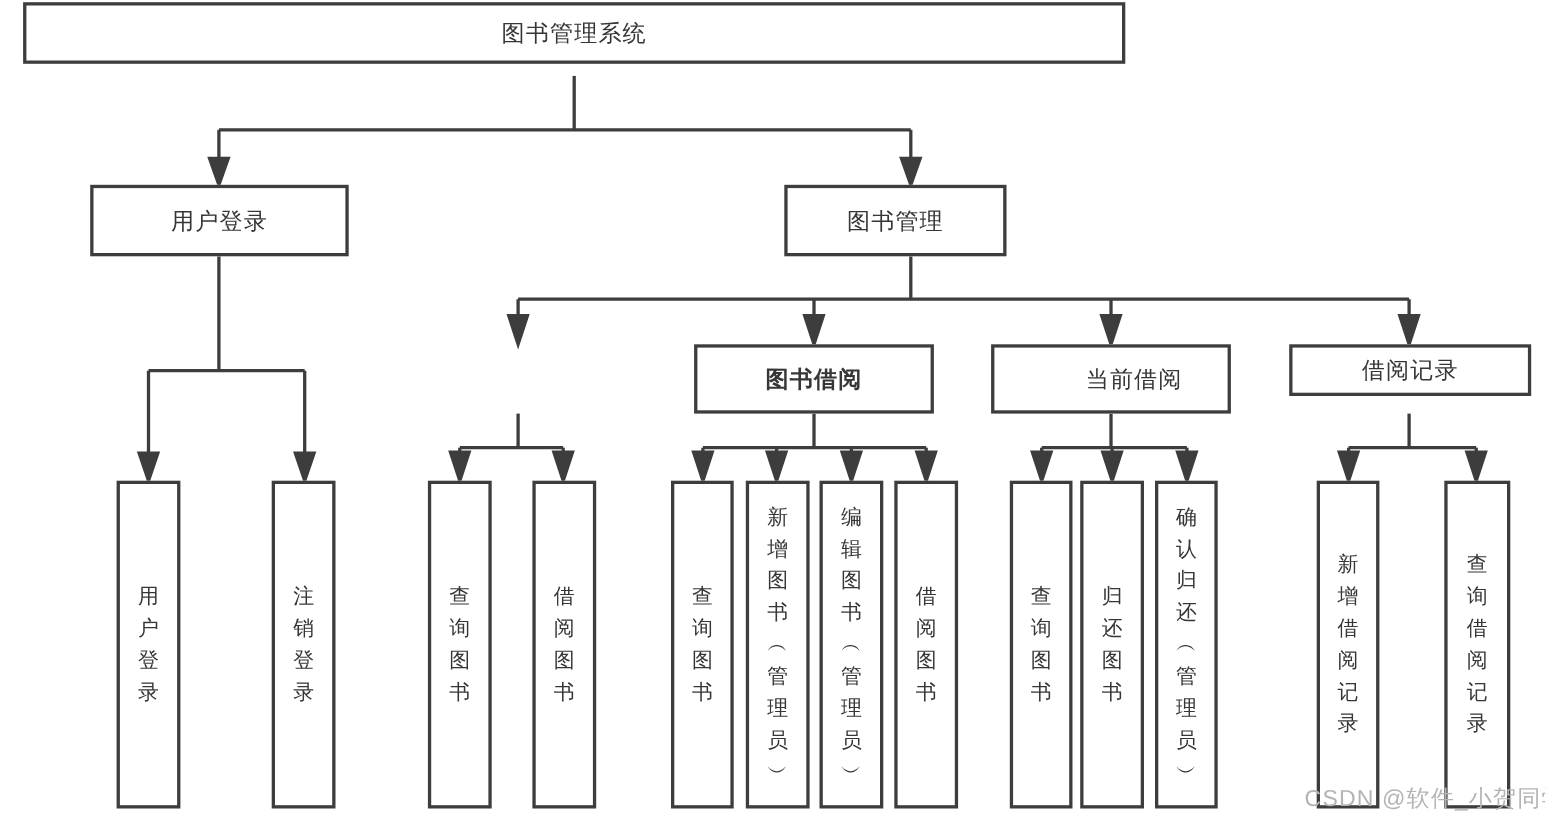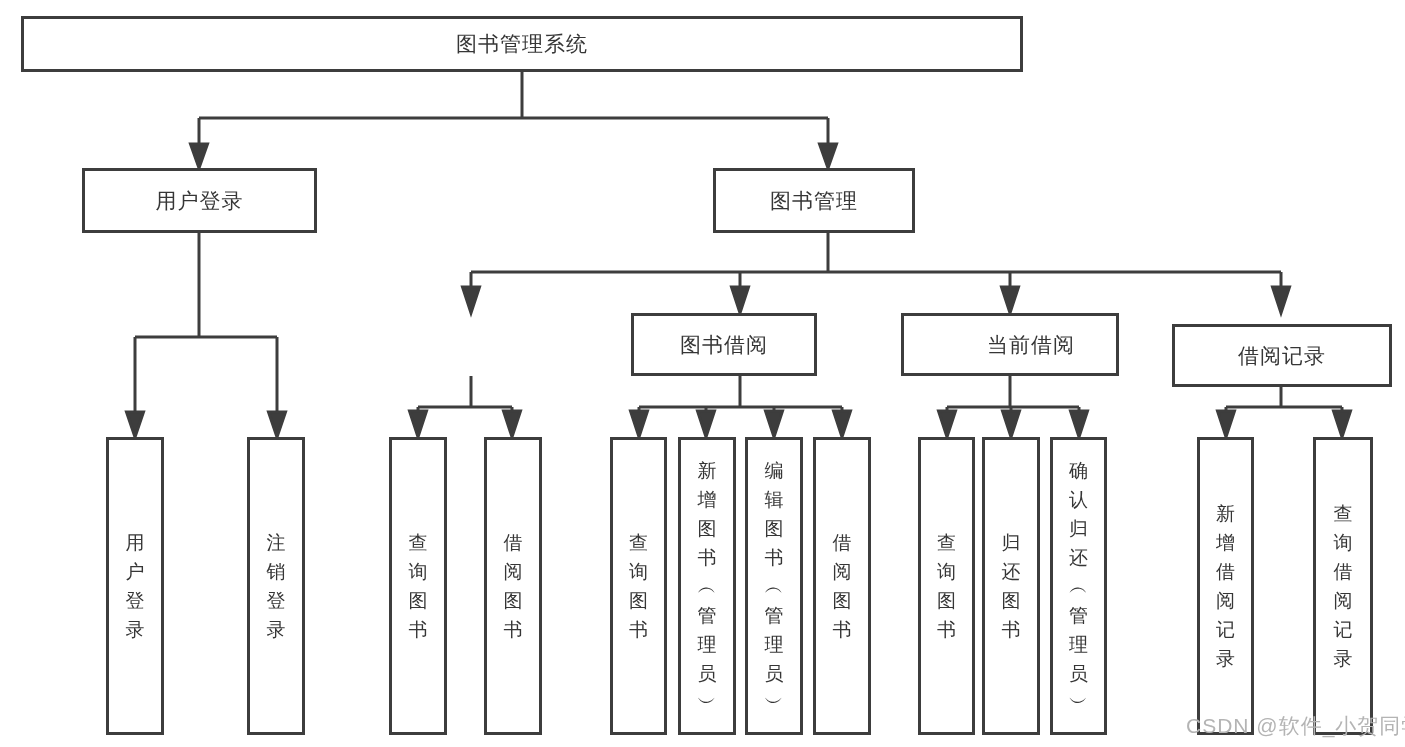--- a/index.html
+++ b/index.html
@@ -126,28 +126,28 @@
 
       <line x1="1281" y1="376" x2="1281" y2="407"></line>
       <line x1="1226" y1="407" x2="1342" y2="407"></line>
       <line x1="1226" y1="407" x2="1226" y2="413"></line>
       <polygon points="1217.5,411 1234.5,411 1226,437"></polygon>
       <line x1="1342" y1="407" x2="1342" y2="413"></line>
       <polygon points="1333.5,411 1350.5,411 1342,437"></polygon>
     </g>
   </svg>
 
-  <div class="node" style="left:21px; top:16px; width:1002px; height:56px;">图书管理系统</div>
+  <div class="node" style="left:21px; top:2px; width:1002px; height:56px;">图书管理系统</div>
 
   <div class="node" style="left:82px; top:168px; width:235px; height:65px;">用户登录</div>
   <div class="node" style="left:713px; top:168px; width:202px; height:65px;">图书管理</div>
 
-  <div class="node" style="left:631px; top:313px; width:186px; height:63px;">图书借阅</div>
+  <div class="node" style="left:631px; top:313px; width:218px; height:63px;font-weight:bold;">图书借阅</div>
   <div class="node" style="left:901px; top:313px; width:218px; height:63px;padding-left:42px;">当前借阅</div>
-  <div class="node" style="left:1172px; top:313px; width:220px; height:63px;margin-top:11px;">借阅记录</div>
+  <div class="node" style="left:1172px; top:313px; width:220px; height:47px;">借阅记录</div>
 
   <div class="vbox" style="left:106px; width:58px;">
       <span class="vchar">用</span>
       <span class="vchar">户</span>
       <span class="vchar">登</span>
       <span class="vchar">录</span>
     </div>
   <div class="vbox" style="left:247px; width:58px;">
       <span class="vchar">注</span>
       <span class="vchar">销</span>

